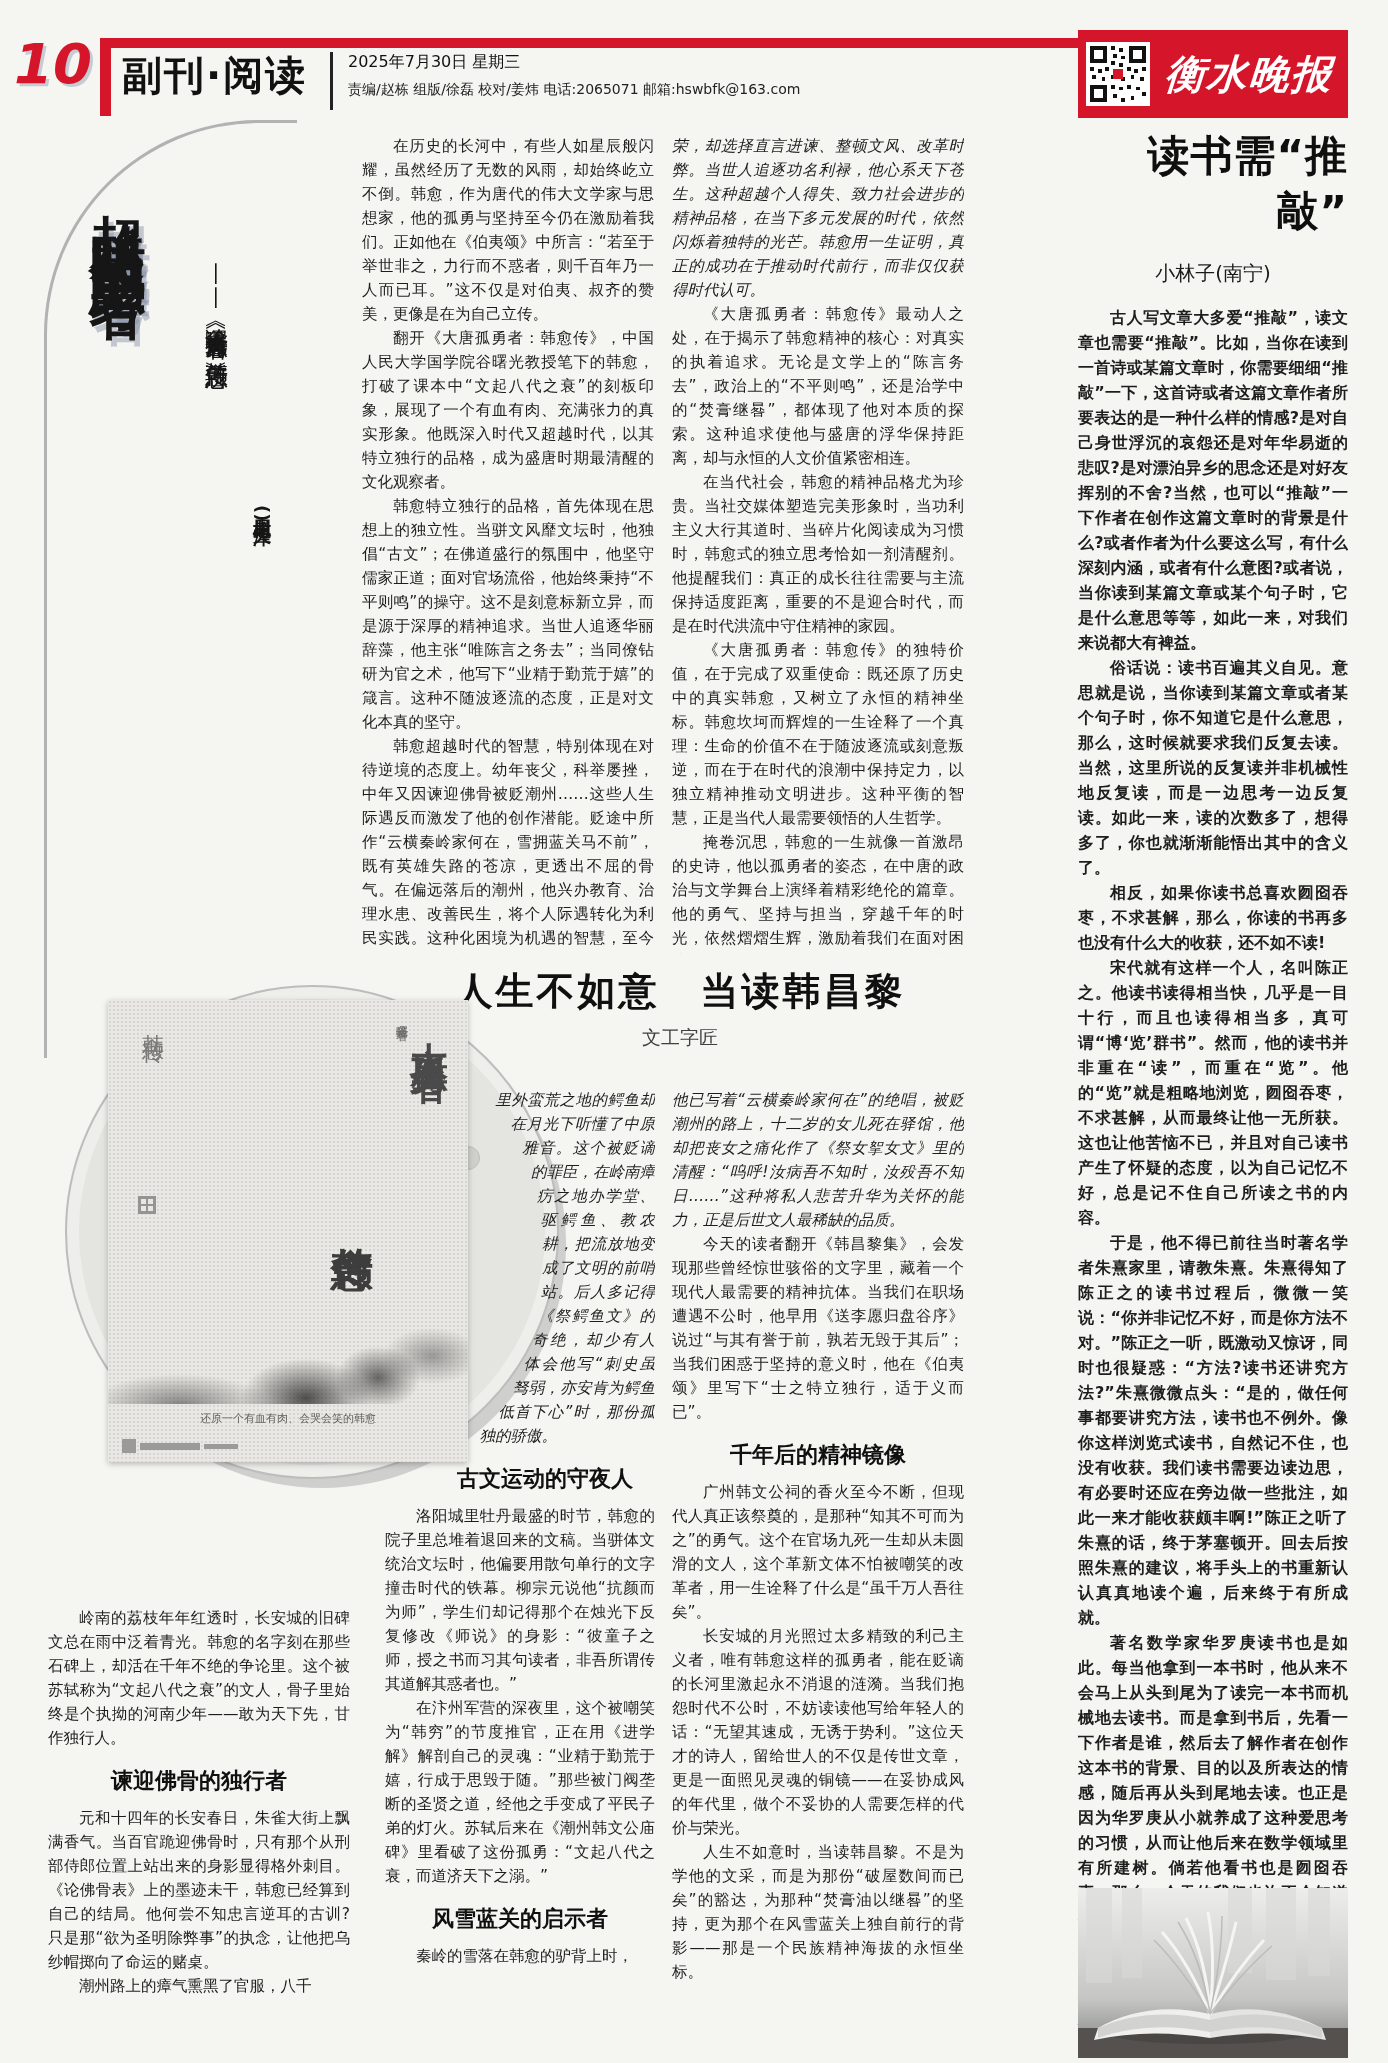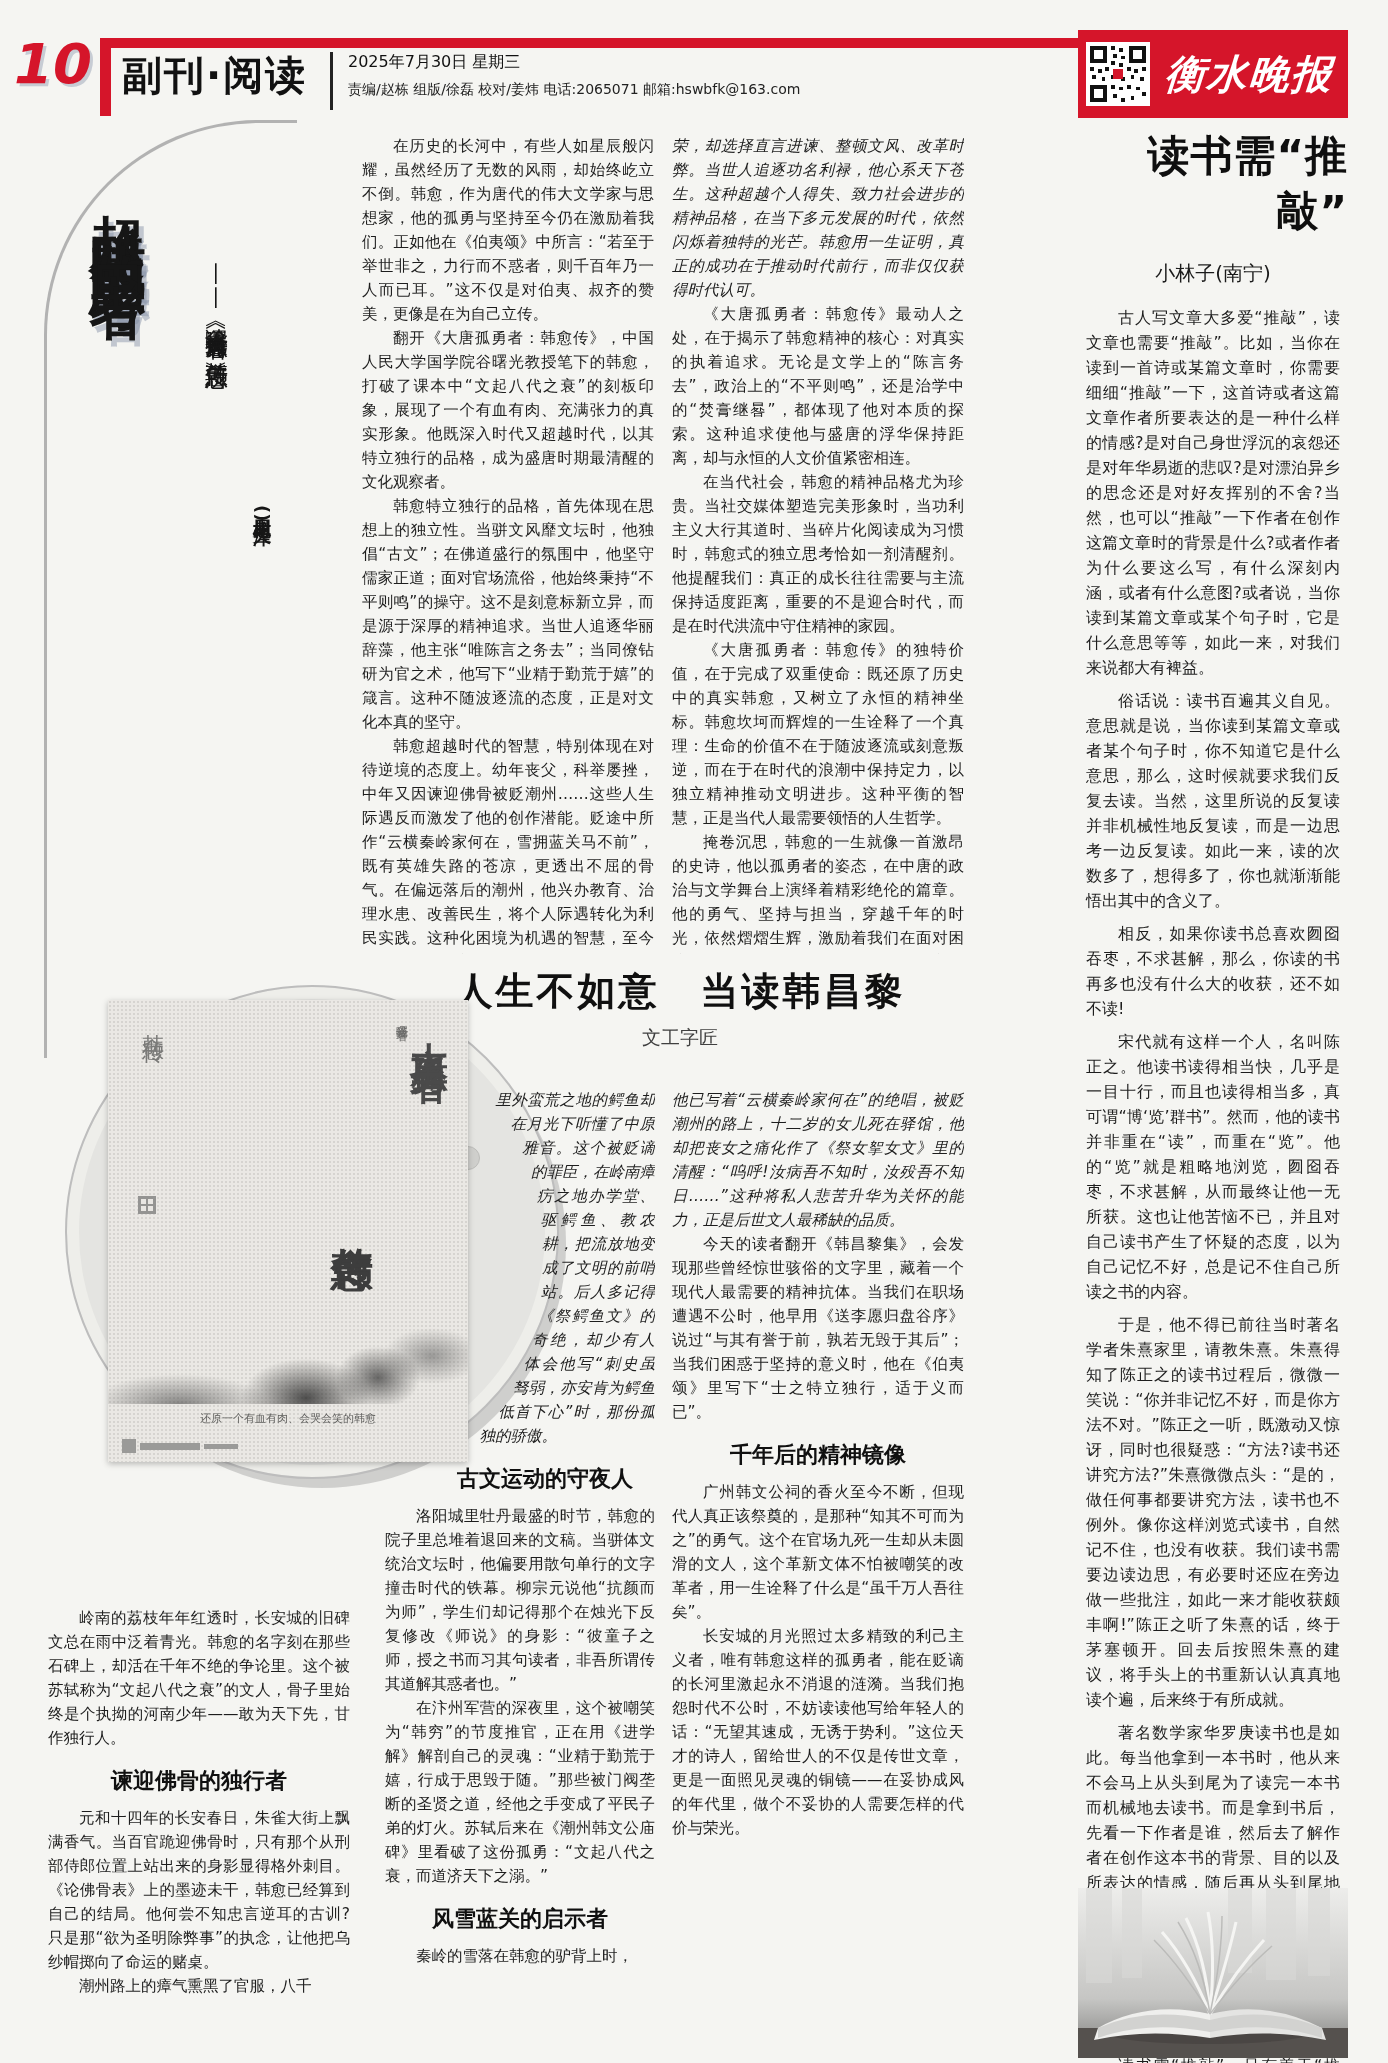--- a/index.html
+++ b/index.html
@@ -75,21 +75,21 @@
   .cover-pub{position:absolute;left:14px;bottom:8px;width:120px;height:16px;display:flex;gap:4px;align-items:center;}
   .cover-pub i{display:block;background:#9a9a98;}
   .pub-logo{width:14px;height:14px;}
   .pub-bar1{width:60px;height:7px;}
   .pub-bar2{width:34px;height:5px;}
   
   .right-col{position:absolute;left:1078px;top:128px;width:270px;}
   .r-title{font-size:42px;font-weight:900;text-align:right;letter-spacing:1px;color:#0f0f0f;}
   .r-author{font-size:20px;text-align:center;margin-top:20px;color:#1a1a1a;}
   .r-body{margin-top:18px;text-align:justify;}
-  .r-body p{margin:8px;text-indent:2em;font-size:16px;line-height:25px;}
+  .r-body p{margin:0;text-indent:2em;font-size:16px;line-height:25px;font-weight:bold;}
   .photo{position:absolute;left:1078px;top:1888px;width:270px;height:170px;overflow:hidden;}
 </style>
 </head>
 <body>
 
 <div id="page">
 
   <div class="hdr-topbar"></div>
   <div class="hdr-num">10</div>
   <div class="hdr-redbar-v"></div>
@@ -202,20 +202,21 @@
     <div class="subhead">风雪蓝关的启示者</div>
     <p>秦岭的雪落在韩愈的驴背上时，</p>
   </div>
 
   <div class="col m2">
     <p class="noind">他已写着“云横秦岭家何在”的绝唱，被贬潮州的路上，十二岁的女儿死在驿馆，他却把丧女之痛化作了《祭女挐女文》里的清醒：“呜呼!汝病吾不知时，汝殁吾不知日……”这种将私人悲苦升华为关怀的能力，正是后世文人最稀缺的品质。</p>
     <p>今天的读者翻开《韩昌黎集》，会发现那些曾经惊世骇俗的文字里，藏着一个现代人最需要的精神抗体。当我们在职场遭遇不公时，他早用《送李愿归盘谷序》说过“与其有誉于前，孰若无毁于其后”；当我们困惑于坚持的意义时，他在《伯夷颂》里写下“士之特立独行，适于义而已”。</p>
     <div class="subhead">千年后的精神镜像</div>
     <p>广州韩文公祠的香火至今不断，但现代人真正该祭奠的，是那种“知其不可而为之”的勇气。这个在官场九死一生却从未圆滑的文人，这个革新文体不怕被嘲笑的改革者，用一生诠释了什么是“虽千万人吾往矣”。</p>
     <p>长安城的月光照过太多精致的利己主义者，唯有韩愈这样的孤勇者，能在贬谪的长河里激起永不消退的涟漪。当我们抱怨时代不公时，不妨读读他写给年轻人的话：“无望其速成，无诱于势利。”这位天才的诗人，留给世人的不仅是传世文章，更是一面照见灵魂的铜镜——在妥协成风的年代里，做个不妥协的人需要怎样的代价与荣光。</p>
+    <p>人生不如意时，当读韩昌黎。不是为学他的文采，而是为那份“破屋数间而已矣”的豁达，为那种“焚膏油以继晷”的坚持，更为那个在风雪蓝关上独自前行的背影——那是一个民族精神海拔的永恒坐标。</p>
   </div>
 
   <div class="col m0">
     <p>岭南的荔枝年年红透时，长安城的旧碑文总在雨中泛着青光。韩愈的名字刻在那些石碑上，却活在千年不绝的争论里。这个被苏轼称为“文起八代之衰”的文人，骨子里始终是个执拗的河南少年——敢为天下先，甘作独行人。</p>
     <div class="subhead">谏迎佛骨的独行者</div>
     <p>元和十四年的长安春日，朱雀大街上飘满香气。当百官跪迎佛骨时，只有那个从刑部侍郎位置上站出来的身影显得格外刺目。《论佛骨表》上的墨迹未干，韩愈已经算到自己的结局。他何尝不知忠言逆耳的古训?只是那“欲为圣明除弊事”的执念，让他把乌纱帽掷向了命运的赌桌。</p>
     <p>潮州路上的瘴气熏黑了官服，八千</p>
   </div>
 
   <aside class="right-col">

